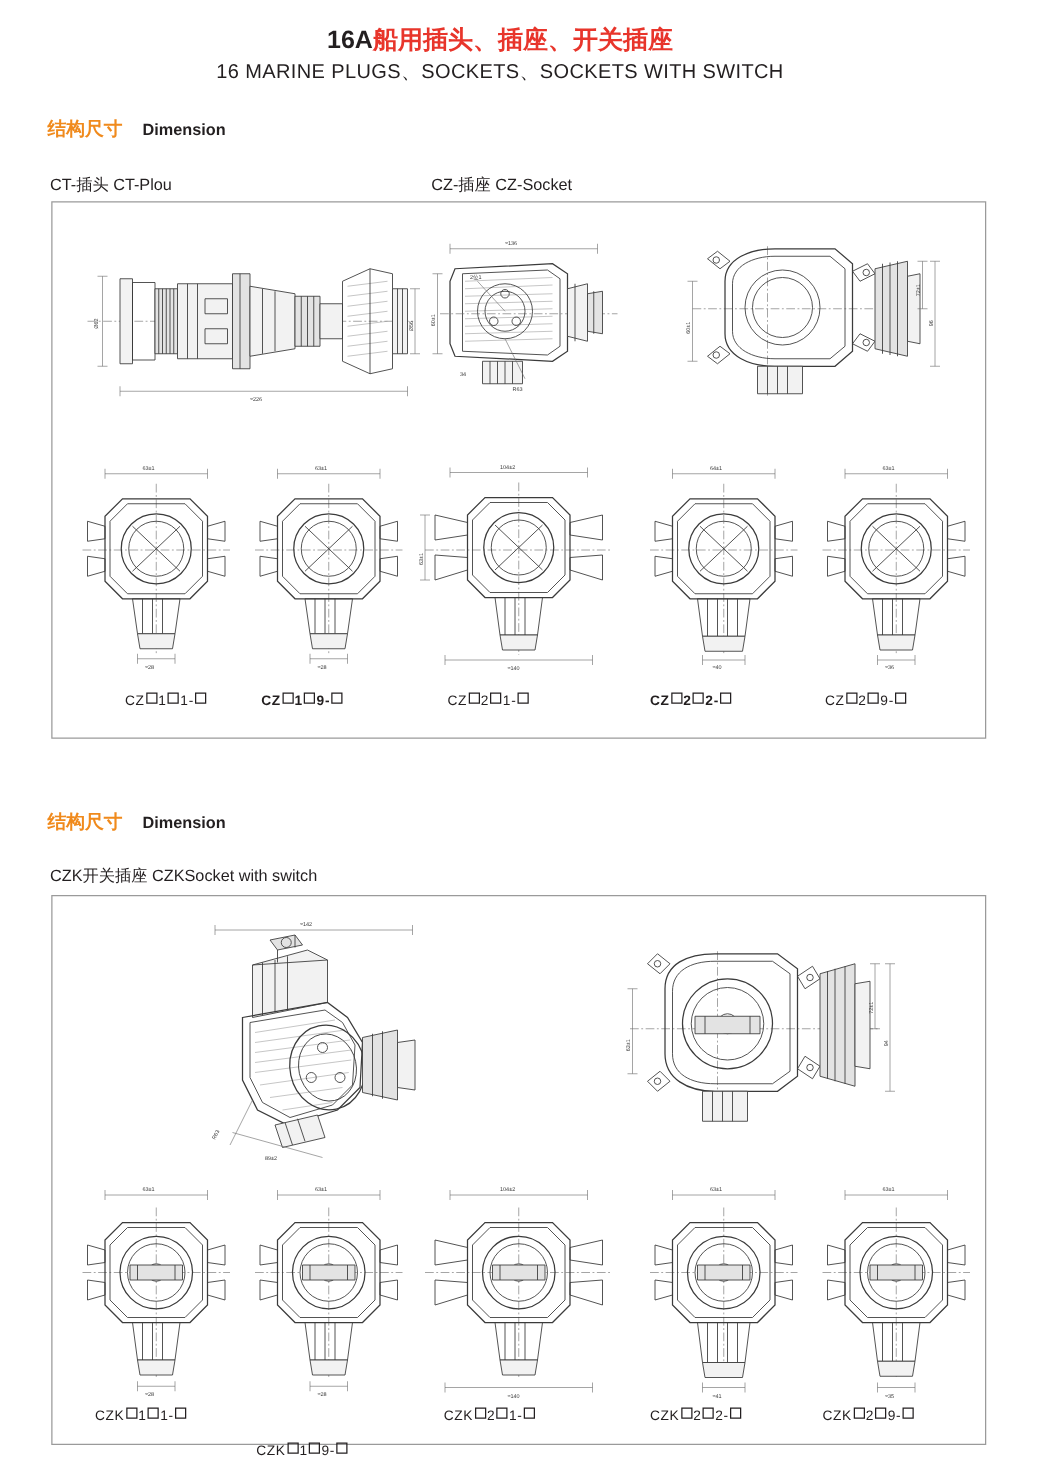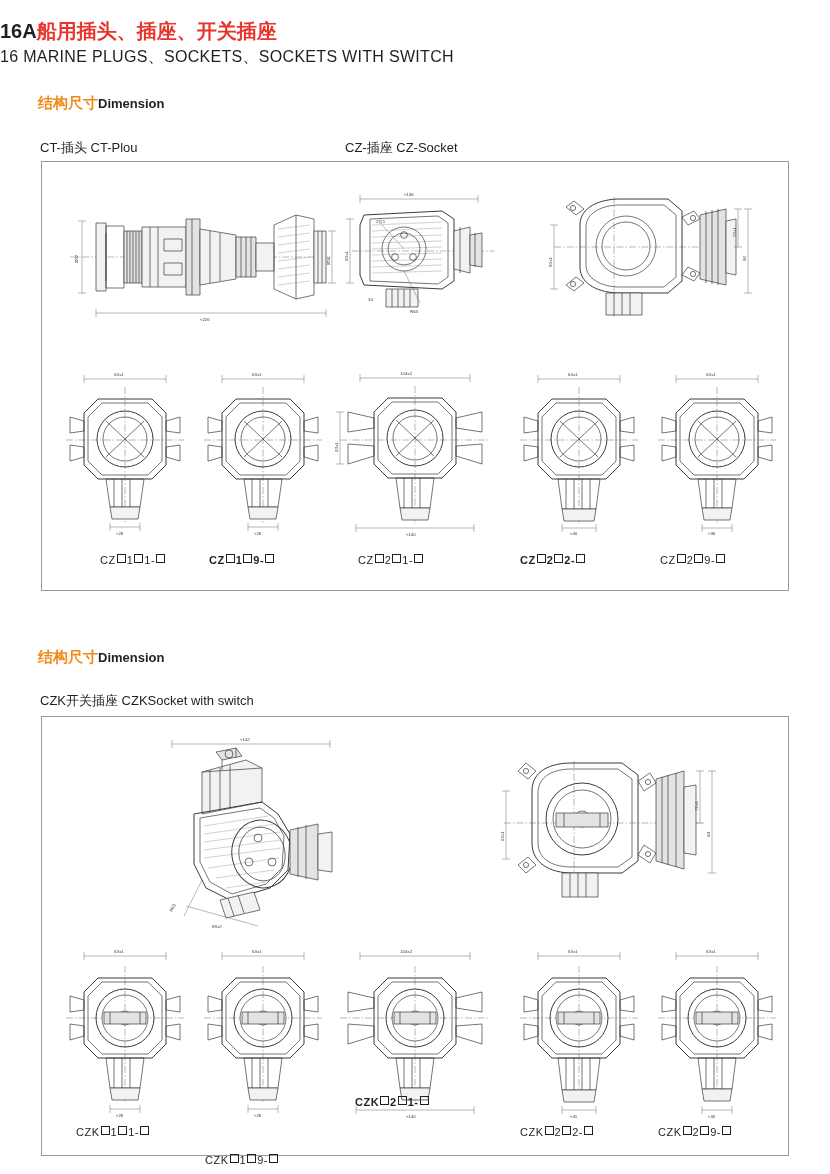--- a/index.html
+++ b/index.html
@@ -1,28 +1,28 @@
 <!DOCTYPE html>
 <html><head>
 <meta charset="utf-8">
 <style>
   html,body{margin:0;padding:0;background:#fff;}
   body{width:830px;height:1174px;position:relative;font-family:"Liberation Sans",sans-serif;color:#231f20;}
   .page{position:relative;width:830px;height:1174px;overflow:hidden;}
 
   
-  .hdr{position:absolute;top:18px;left:0;width:830px;text-align:left;padding-right:30px;box-sizing:border-box;}
+  .hdr{position:absolute;top:18px;left:0;width:830px;text-align:center;padding-right:30px;box-sizing:border-box;}
   .hdr .cn{font-size:20px;font-weight:bold;letter-spacing:0px;}
   .hdr .cn .red{color:#e8352b;}
   .hdr .en{font-size:16px;font-weight:normal;letter-spacing:.3px;margin-top:2px;}
 
   
   .sec-title{position:absolute;left:38px;font-size:15px;font-weight:bold;}
   .sec-title .red{color:#f08a1c;margin-top:38px;}
-  .sec-title .en{color:#231f20;font-weight:bold;font-size:13px;}
+  .sec-title .en{color:#231f20;margin-left:16px;font-weight:bold;font-size:13px;}
 
   .sub-label{position:absolute;font-size:13px;color:#231f20;}
 
   
   .box{position:absolute;border:1px solid #9a9a9a;background:#fff;box-sizing:border-box;}
 
   
   .dwg{position:absolute;}
   svg{display:block;overflow:visible;}
   .ln{stroke:#3b3b3b;stroke-width:.7;fill:none;}
@@ -585,21 +585,21 @@
       <text class="dim" x="58" y="176">≈35</text>
     </svg>
   </div>
 
   <div class="cap" style="top:1126px;left:76px;">
     <span>CZK</span><span class="sq"></span><span>1</span><span class="sq"></span><span>1-</span><span class="sq"></span>
   </div>
   <div class="cap" style="top:1154px;left:205px;text-align:center;">
     <span>CZK</span><span class="sq"></span><span>1</span><span class="sq"></span><span>9-</span><span class="sq"></span>
   </div>
-  <div class="cap" style="top:1096px;left:355px;font-weight:bold;">
+  <div class="cap" style="top:1126px;left:355px;">
     <span>CZK</span><span class="sq"></span><span>2</span><span class="sq"></span><span>1-</span><span class="sq"></span>
   </div>
   <div class="cap" style="top:1126px;left:520px;">
     <span>CZK</span><span class="sq"></span><span>2</span><span class="sq"></span><span>2-</span><span class="sq"></span>
   </div>
   <div class="cap" style="top:1126px;left:658px;">
     <span>CZK</span><span class="sq"></span><span>2</span><span class="sq"></span><span>9-</span><span class="sq"></span>
   </div>
 
 </div>

